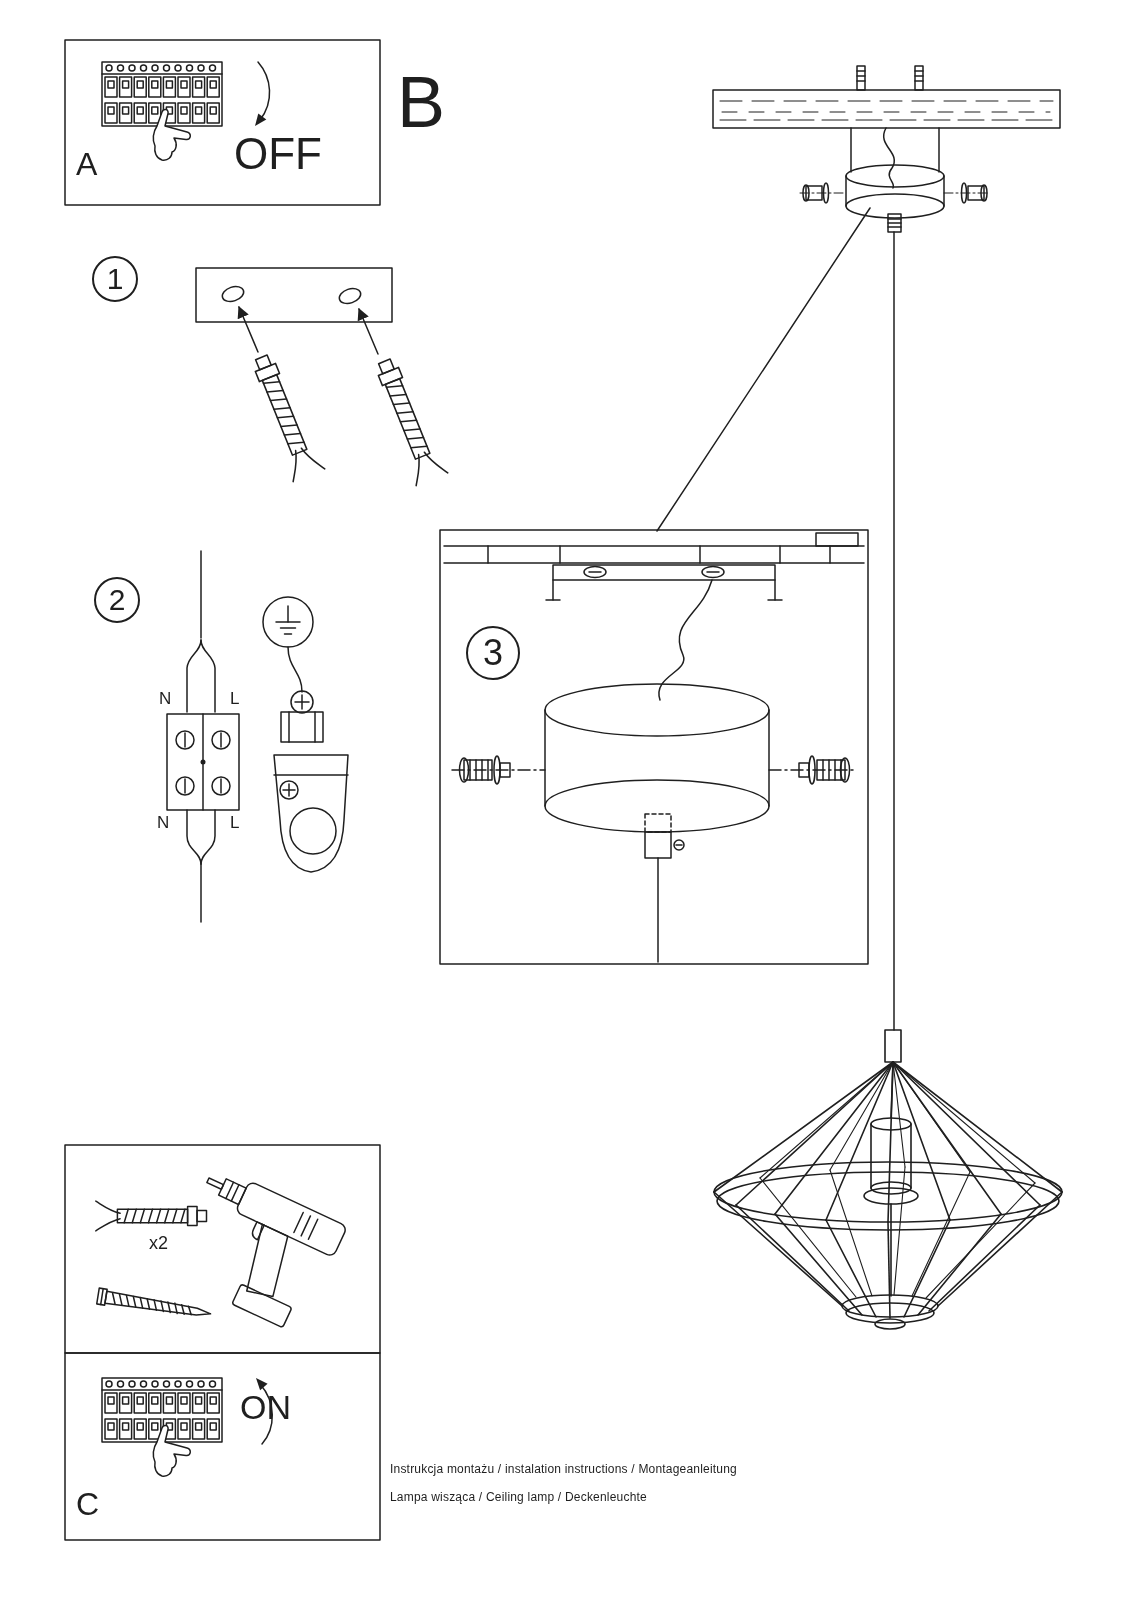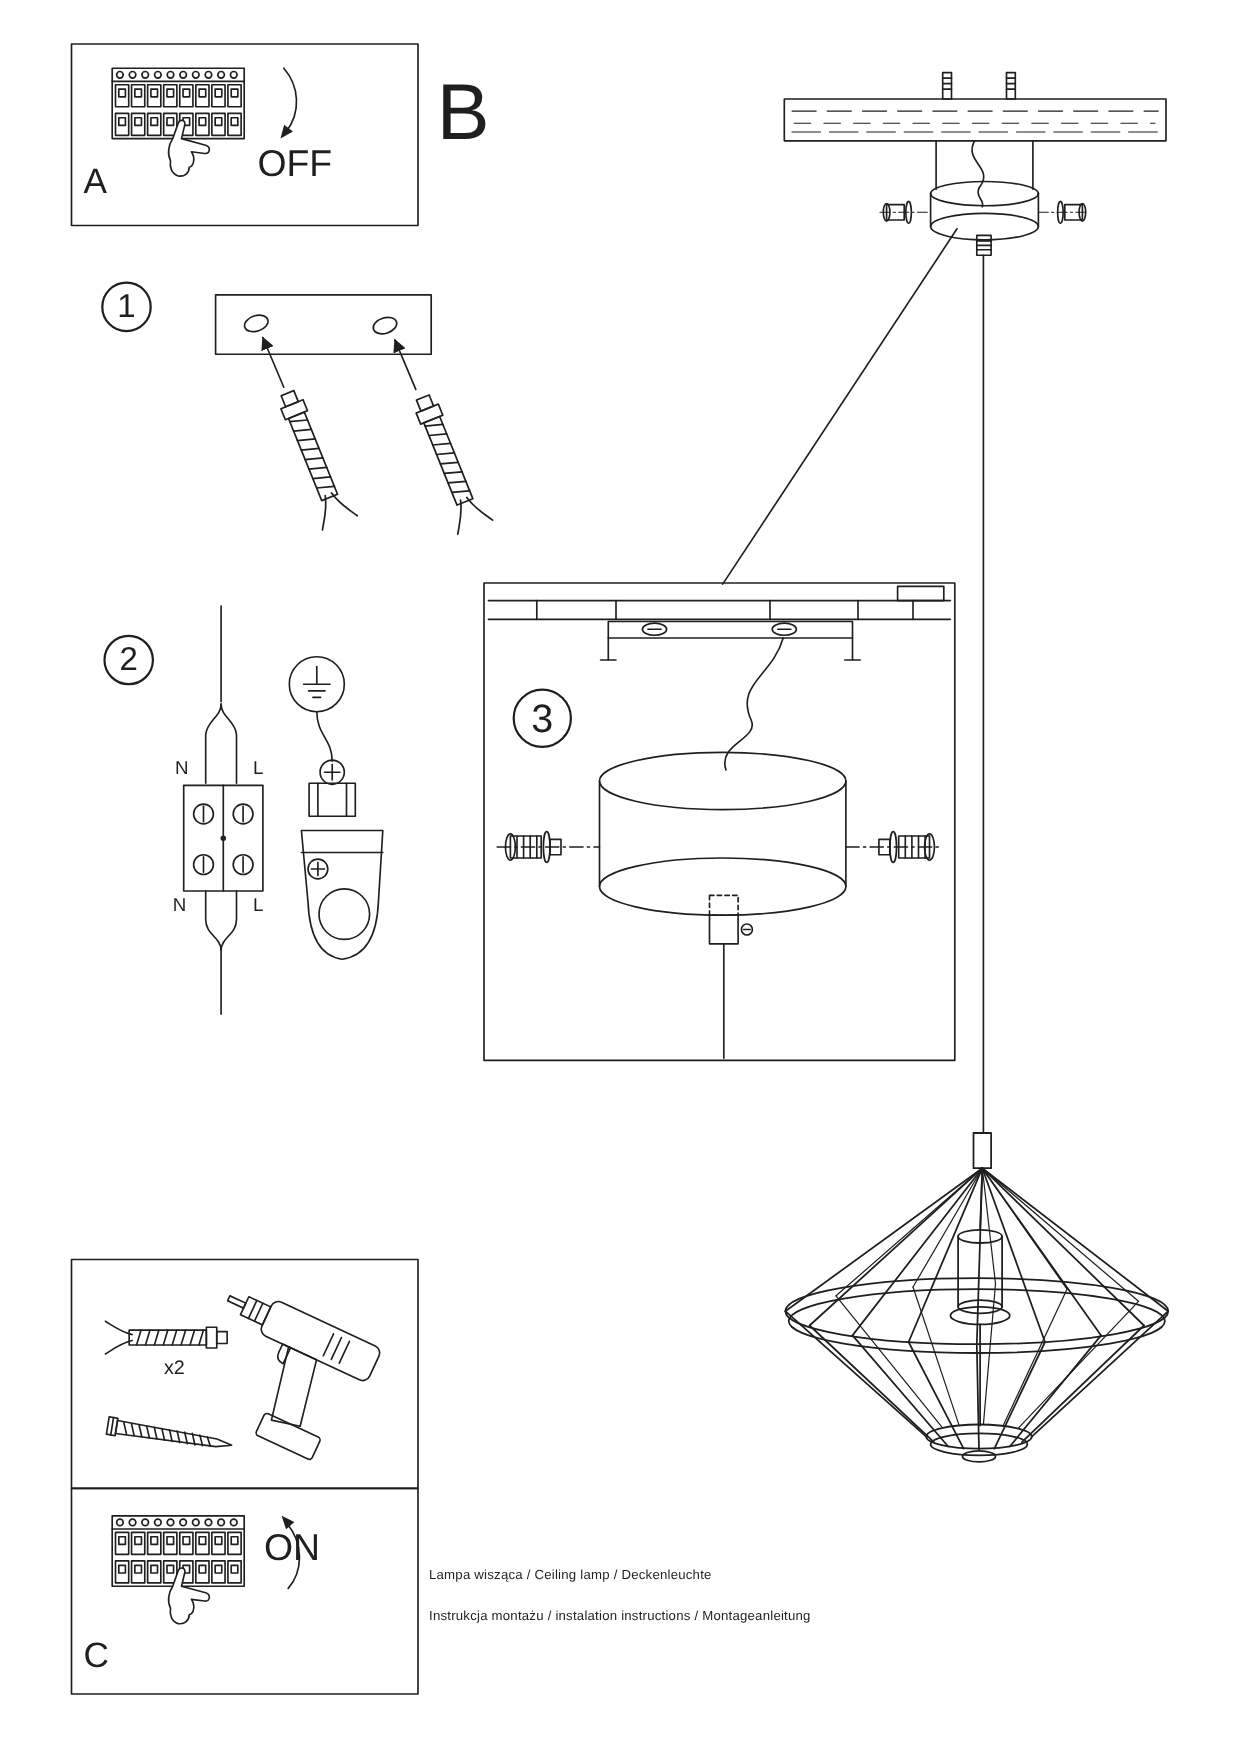--- a/index.html
+++ b/index.html
@@ -366,21 +366,21 @@
     </g>
 
     <g>
       <rect x="65" y="1353" width="315" height="187"></rect>
       <use href="#breaker" transform="translate(102,1372)"></use>
       <use href="#arrow-on" transform="translate(254,1384)"></use>
     </g>
   </svg>
 
   <div class="lbl" style="left:76px;top:148px;font-size:32px">A</div>
-  <div class="lbl" style="left:234px;top:132px;font-size:34px">OFF</div>
+  <div class="lbl" style="left:234px;top:132px;font-size:44px">OFF</div>
 
   <div class="lbl" style="left:397px;top:66px;font-size:72px">B</div>
 
   <div class="circle-num" style="left:92px;top:256px;width:46px;height:46px;font-size:30px">
     <span>1</span>
   </div>
 
   <div class="circle-num" style="left:94px;top:577px;width:46px;height:46px;font-size:30px">
     <span>2</span>
   </div>
@@ -393,15 +393,15 @@
   <div class="circle-num" style="left:466px;top:626px;width:54px;height:54px;font-size:36px">
     <span>3</span>
   </div>
 
   <div class="lbl" style="left:149px;top:1234px;font-size:18px">x2</div>
 
   <div class="lbl" style="left:76px;top:1488px;font-size:32px">C</div>
   <div class="lbl" style="left:240px;top:1390px;font-size:34px">ON</div>
 
   <div class="footer-line" style="left:390px;top:1462px">Instrukcja montażu / instalation instructions / Montageanleitung</div>
-  <div class="footer-line" style="left:390px;top:1424px">Lampa wisząca / Ceiling lamp  / Deckenleuchte</div>
+  <div class="footer-line" style="left:390px;top:1490px">Lampa wisząca / Ceiling lamp  / Deckenleuchte</div>
 
 </div>
 
 </body></html>

